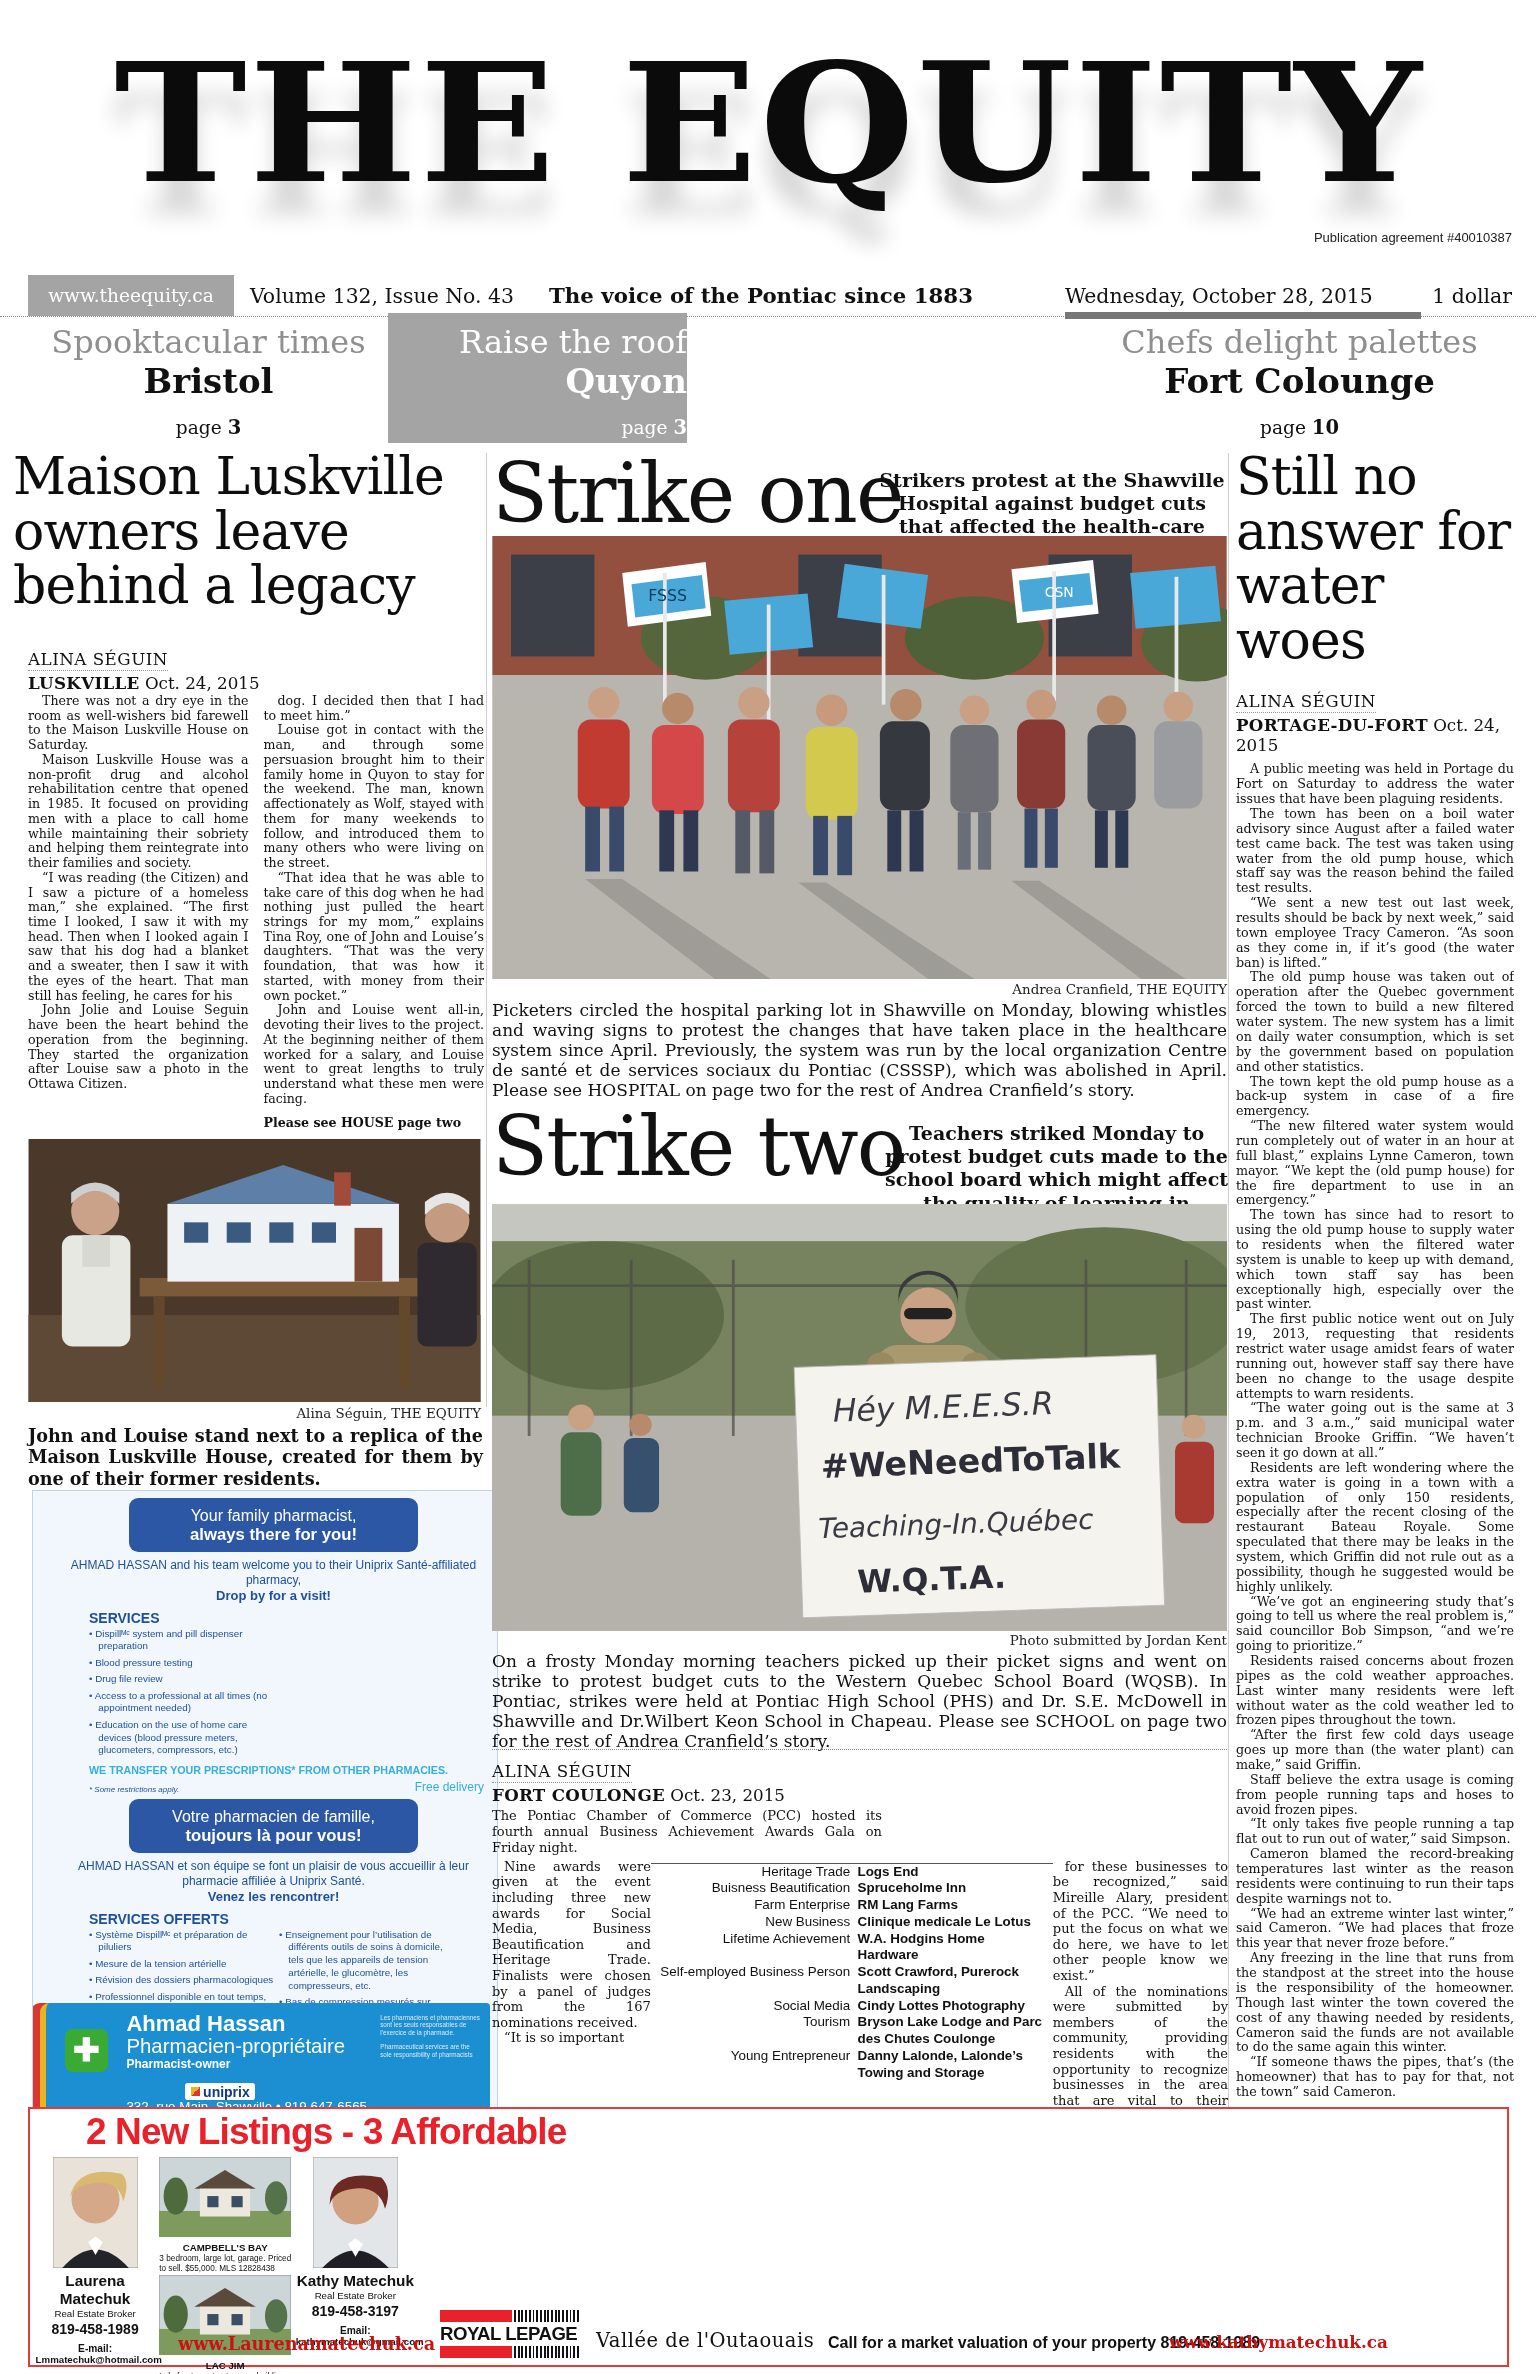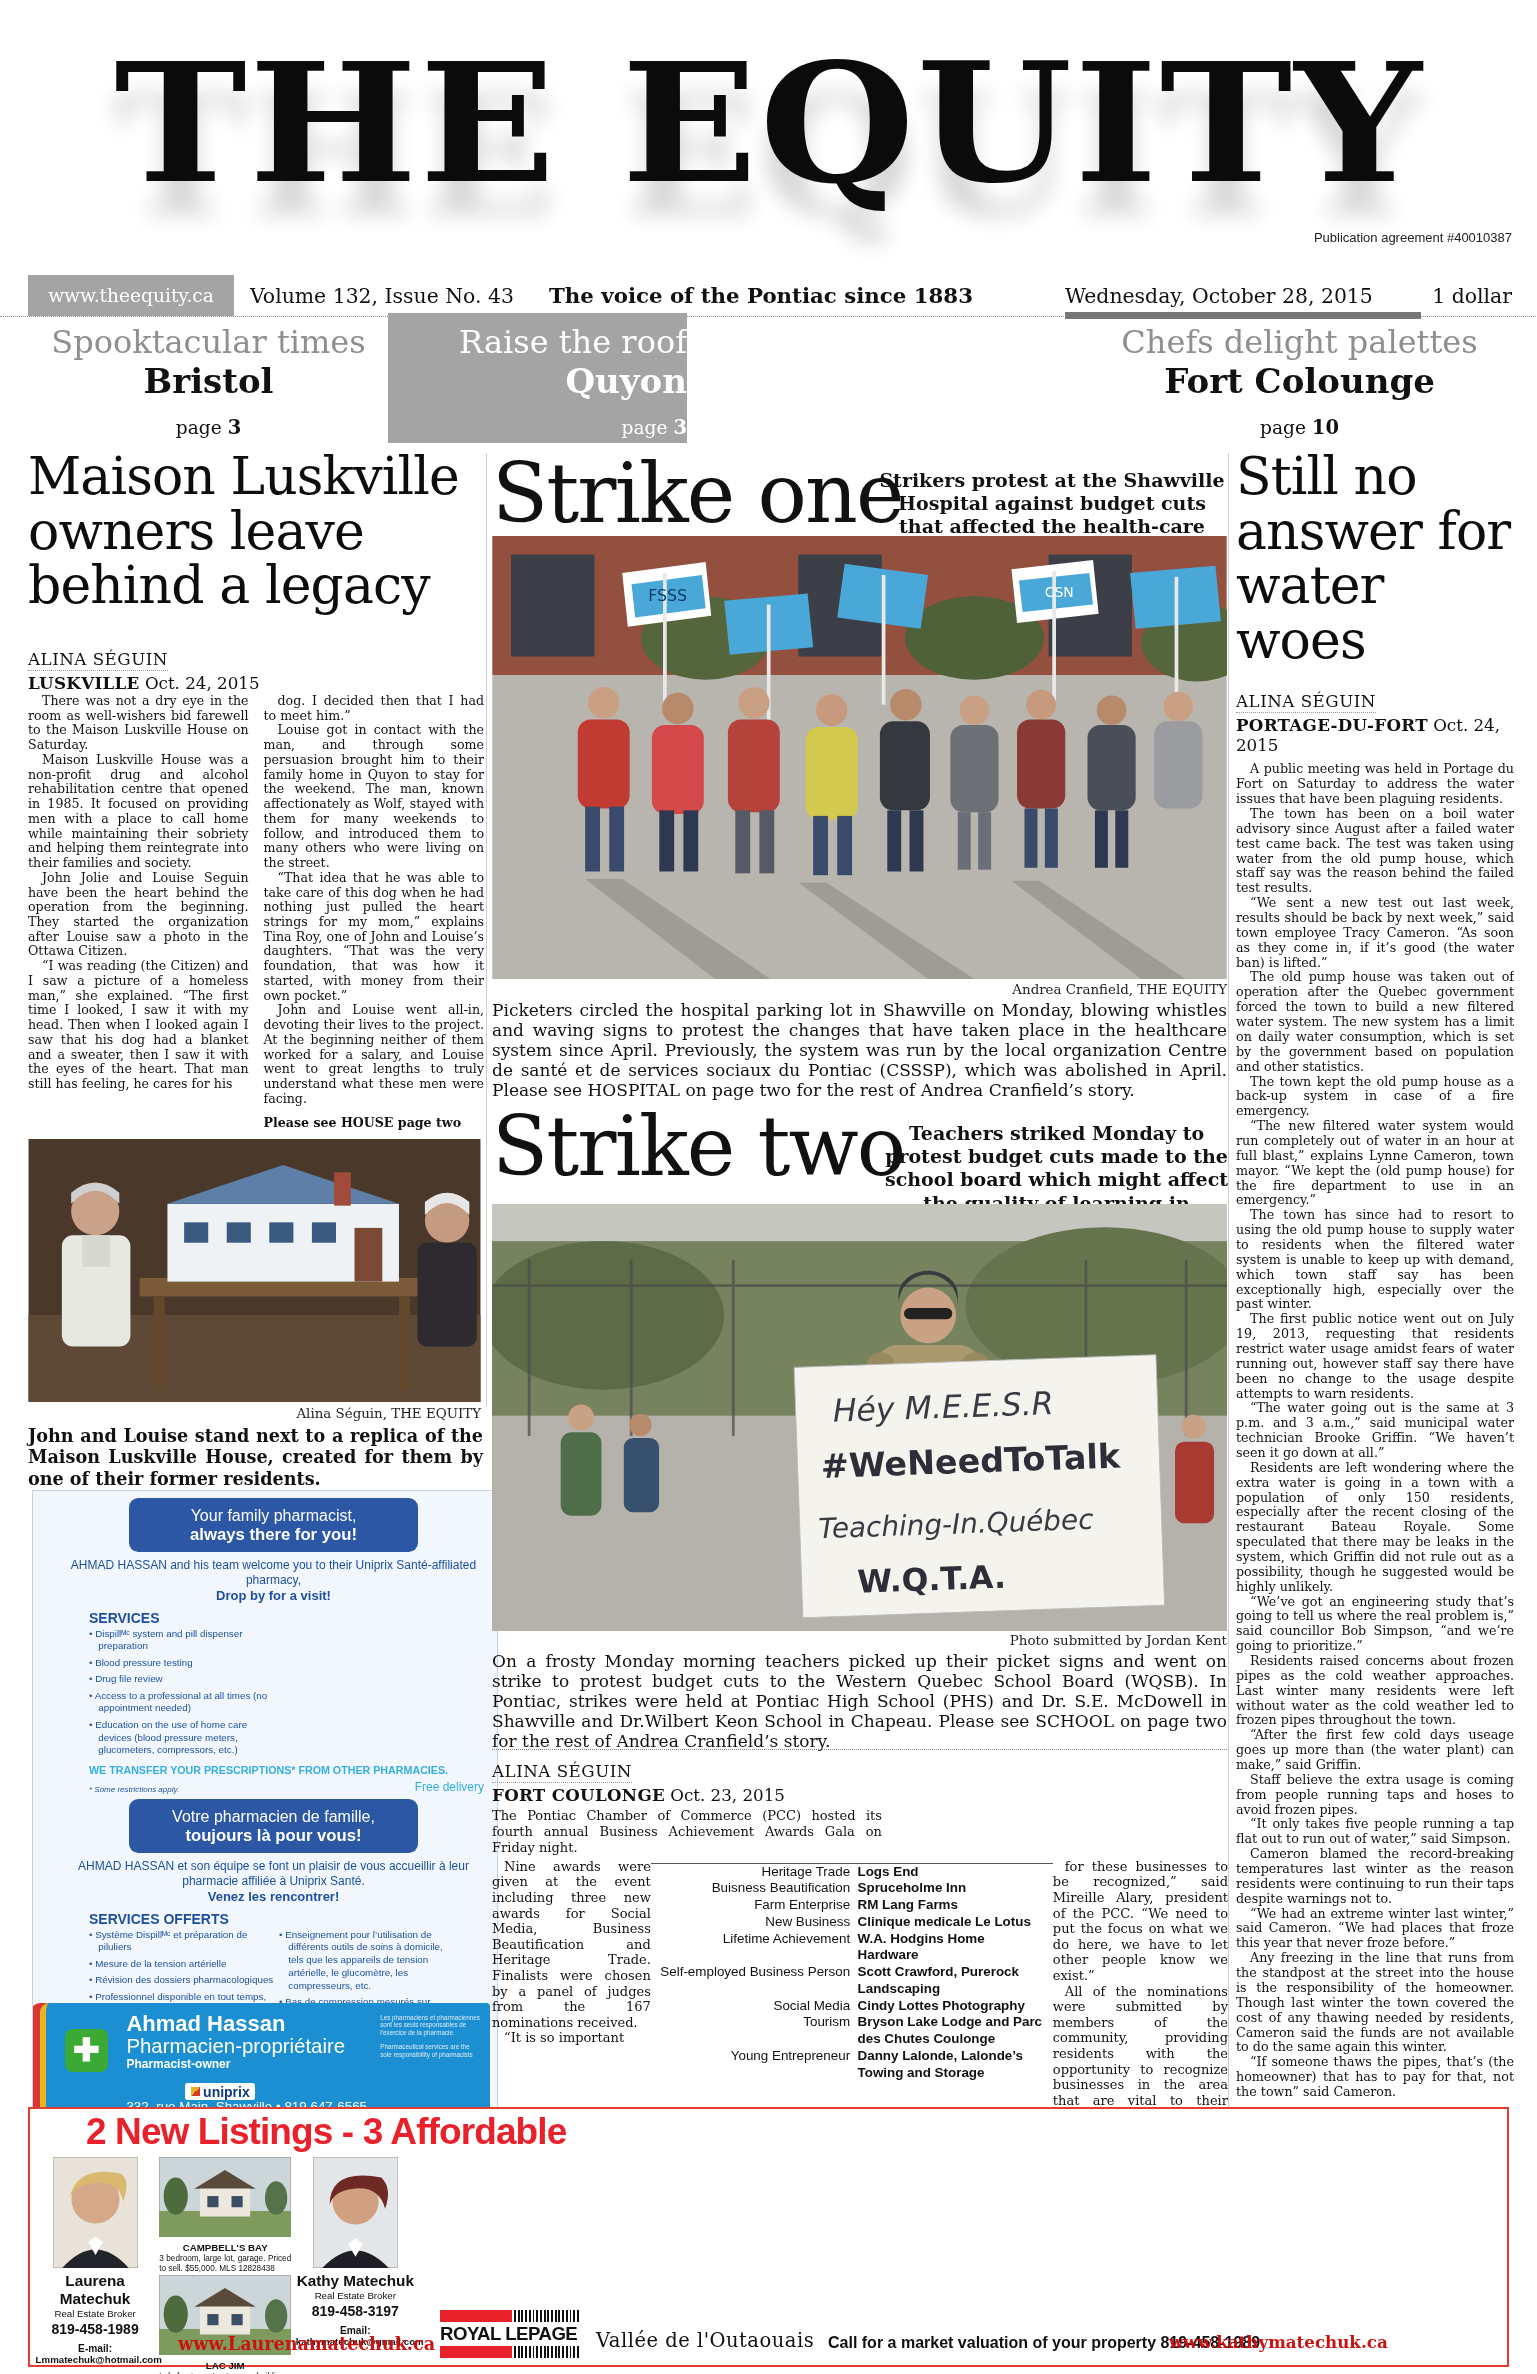--- a/index.html
+++ b/index.html
@@ -38,21 +38,21 @@
   .vr2{left:1228px;top:453px;height:1662px;}
   
   .hl-big{font-size:52px;line-height:1.05;letter-spacing:-0.9px;color:#0d0d0d;}
   .byline .bn{font-size:16.7px;letter-spacing:0.5px;border-bottom:1.9px dotted #999;padding-bottom:0.9px;}
   .byline .dl{display:block;font-size:16.7px;margin-top:3.7px;}
   .byline .dl b{letter-spacing:0.3px;}
   .bodytxt p{margin:0;text-indent:14px;text-align:justify;}
   .cont{font-weight:bold;text-align:right;text-indent:0 !important;margin-top:9.3px !important;}
   .credit{font-size:13.4px;text-align:right;color:#222;}
   
-  .maison-head{position:absolute;left:28px;top:449px;width:456px;}
+  .maison-head{position:absolute;left:13px;top:449px;width:456px;}
   .maison-byline{position:absolute;left:28px;top:649px;}
   .maison-cols{position:absolute;left:28px;top:694px;width:456px;height:443px;display:flex;gap:15px;overflow:hidden;}
   .maison-cols .col{width:221px;font-size:12.6px;line-height:1.17;}
   .maison-photo{position:absolute;left:28px;top:1139px;width:453px;height:263px;}
   .maison-credit{position:absolute;left:28px;top:1406px;width:453px;}
   .maison-cap{position:absolute;left:28px;top:1425px;width:455px;font-size:17.6px;font-weight:bold;
     text-align:justify;line-height:1.22;}
   
   .s-head{position:absolute;font-size:82px;line-height:1;letter-spacing:-1.9px;}
   .s-sub{position:absolute;font-size:19px;font-weight:bold;text-align:center;line-height:1.22;}
@@ -184,22 +184,22 @@
 
   <div class="maison-head hl-big">Maison Luskville owners leave behind a legacy</div>
   <div class="maison-byline byline">
     <span class="bn">ALINA SÉGUIN</span>
     <span class="dl"><b>LUSKVILLE</b><span> Oct. 24, 2015</span></span>
   </div>
   <div class="maison-cols bodytxt">
     <div class="col">
         <p>There was not a dry eye in the room as well-wishers bid farewell to the Maison Luskville House on Saturday.</p>
         <p>Maison Luskville House was a non-profit drug and alcohol rehabilitation centre that opened in 1985. It focused on providing men with a place to call home while maintaining their sobriety and helping them reintegrate into their families and society.</p>
+        <p>“I was reading (the Citizen) and I saw a picture of a homeless man,” she explained. “The first time I looked, I saw it with my head. Then when I looked again I saw that his dog had a blanket and a sweater, then I saw it with the eyes of the heart. That man still has feeling, he cares for his</p>
         <p>John Jolie and Louise Seguin have been the heart behind the operation from the beginning. They started the organization after Louise saw a photo in the Ottawa Citizen.</p>
-        <p>“I was reading (the Citizen) and I saw a picture of a homeless man,” she explained. “The first time I looked, I saw it with my head. Then when I looked again I saw that his dog had a blanket and a sweater, then I saw it with the eyes of the heart. That man still has feeling, he cares for his</p>
       </div>
     <div class="col">
       <span><p>dog. I decided then that I had to meet him.”</p><p>Louise got in contact with the man, and through some persuasion brought him to their family home in Quyon to stay for the weekend. The man, known affectionately as Wolf, stayed with them for many weekends to follow, and introduced them to many others who were living on the street.</p><p>“That idea that he was able to take care of this dog when he had nothing just pulled the heart strings for my mom,” explains Tina Roy, one of John and Louise’s daughters. “That was the very foundation, that was how it started, with money from their own pocket.”</p><p>John and Louise went all-in, devoting their lives to the project. At the beginning neither of them worked for a salary, and Louise went to great lengths to truly understand what these men were facing.</p></span>
       <p class="cont">Please see HOUSE page two</p>
     </div>
   </div>
 
   <div class="maison-photo">
     <svg width="453" height="263" viewBox="0 0 488 284">
       <rect width="488" height="284" fill="#4a382a"></rect>

